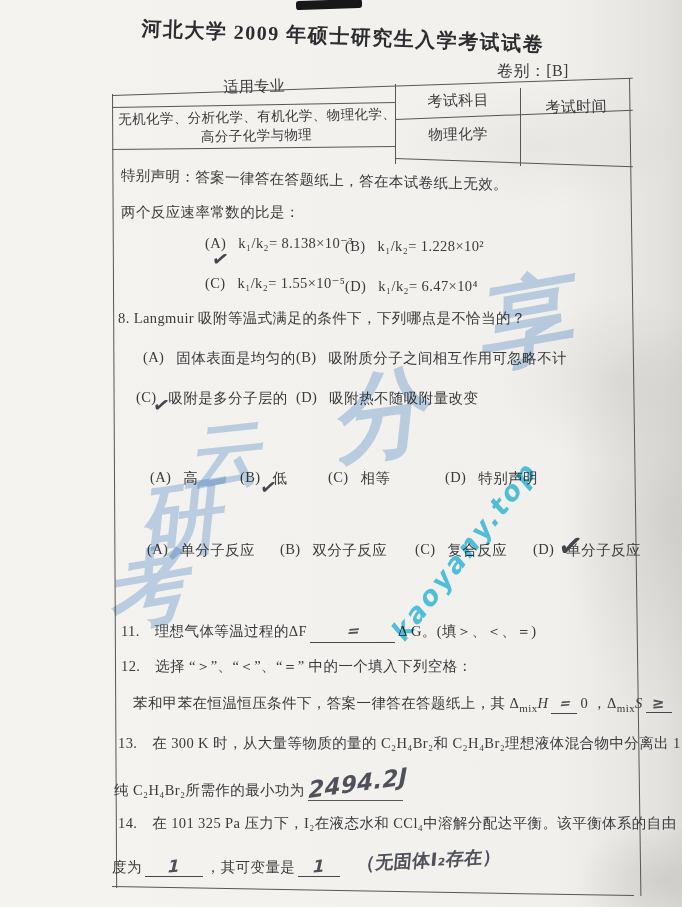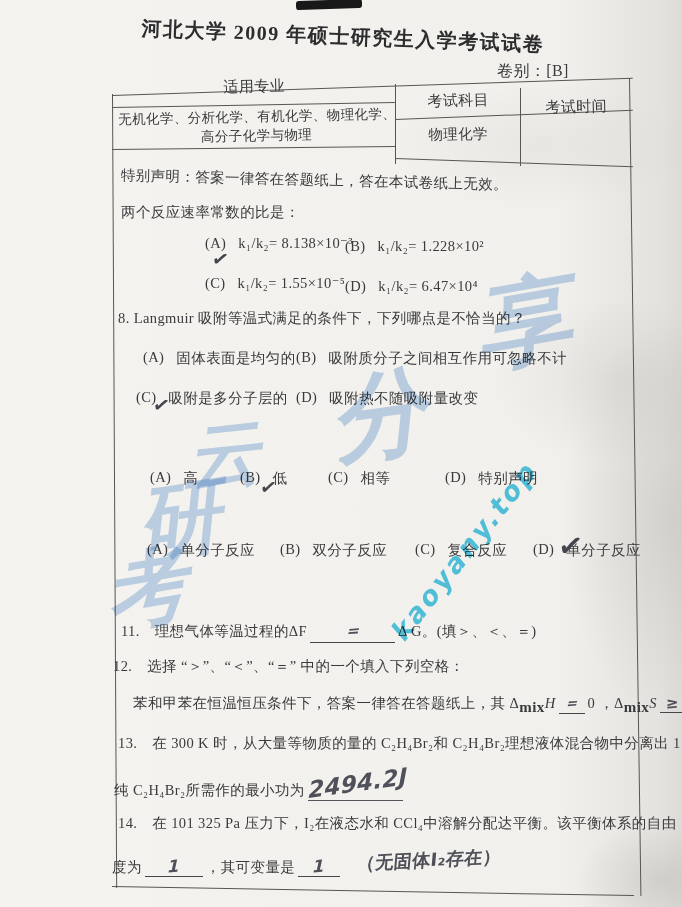--- a/index.html
+++ b/index.html
@@ -28,21 +28,21 @@
   .blank{display:inline-block;border-bottom:1.3px solid #46464a;text-align:center;vertical-align:baseline;margin:0 3px;}
   .hand{display:inline-block;font-family:"DejaVu Sans",sans-serif;color:#50505a;font-weight:bold;
         transform:rotate(-4deg) skewX(-6deg);transform-origin:center;}
   .wm-char{position:absolute;color:#abc8ea;opacity:.72;font-weight:bold;font-style:italic;
            font-family:"DejaVu Sans",sans-serif;mix-blend-mode:multiply;z-index:5;
            transform-origin:center;line-height:1;}
   .wm-site{position:absolute;color:#3cc2e6;opacity:.88;font-weight:bold;font-style:italic;
            font-family:"DejaVu Sans",sans-serif;font-size:27px;letter-spacing:3px;
            mix-blend-mode:multiply;z-index:5;transform-origin:center;}
   .blob{position:absolute;background:#181818;border-radius:3px;}
-  sub{font-size:15px;font-weight:bold;}
+  sub{font-size:11px;}
 </style>
 </head>
 <body>
 
 <div class="page">
 
   <div class="blob" style="left:296px;top:0;width:66px;height:9px;transform:rotate(-2deg);"></div>
 
   <div class="abs title" style="left:142px;top:15px;">河北大学 2009 年硕士研究生入学考试试卷</div>
 
@@ -144,21 +144,21 @@
     <span>(D)</span>
     <span>单分子反应</span>
   </div>
   <span class="abs check" style="left:558px;top:528px;font-size:30px;transform:rotate(8deg);">✓</span>
 
 
   <div class="abs print" style="left:121px;top:619px;">
     <span>11.　理想气体等温过程的ΔF</span><span class="blank" style="width:85px;"><i class="hand" style="font-size:17px;">＝</i></span><span>Δ G。(填＞、＜、＝)</span>
   </div>
 
-  <div class="abs print" style="left:113px;top:657px;text-align:center;">12.　选择 “＞”、“＜”、“＝” 中的一个填入下列空格：</div>
+  <div class="abs print" style="left:121px;top:657px;text-align:center;">12.　选择 “＞”、“＜”、“＝” 中的一个填入下列空格：</div>
   <div class="abs print" style="left:133px;top:694px;">
     <span>苯和甲苯在恒温恒压条件下，答案一律答在答题纸上，其 Δ</span><sub>mix</sub><span style="font-style:italic;">H</span><span class="blank" style="width:26px;"><i class="hand" style="font-size:15px;">＝</i></span><span>0 ，Δ</span><sub>mix</sub><span style="font-style:italic;">S</span><span class="blank" style="width:26px;"><i class="hand" style="font-size:15px;">≥</i></span>
   </div>
 
   <div class="abs print" style="left:118px;top:734px;">13.　在 300 K 时，从大量等物质的量的 C₂H₄Br₂和 C₂H₄Br₂理想液体混合物中分离出 1 mol</div>
   <div class="abs print" style="left:114px;top:774px;">
     <span>纯 C₂H₄Br₂所需作的最小功为</span><span class="blank" style="width:95px;border-bottom-color:#55555c;"><i class="hand" style="font-size:23px;transform:rotate(-8deg) skewX(-8deg);position:relative;top:-4px;">2494.2J</i></span>
   </div>
 
   <div class="abs print" style="left:118px;top:814px;">14.　在 101 325 Pa 压力下，I₂在液态水和 CCl₄中溶解分配达平衡。该平衡体系的自由</div>

